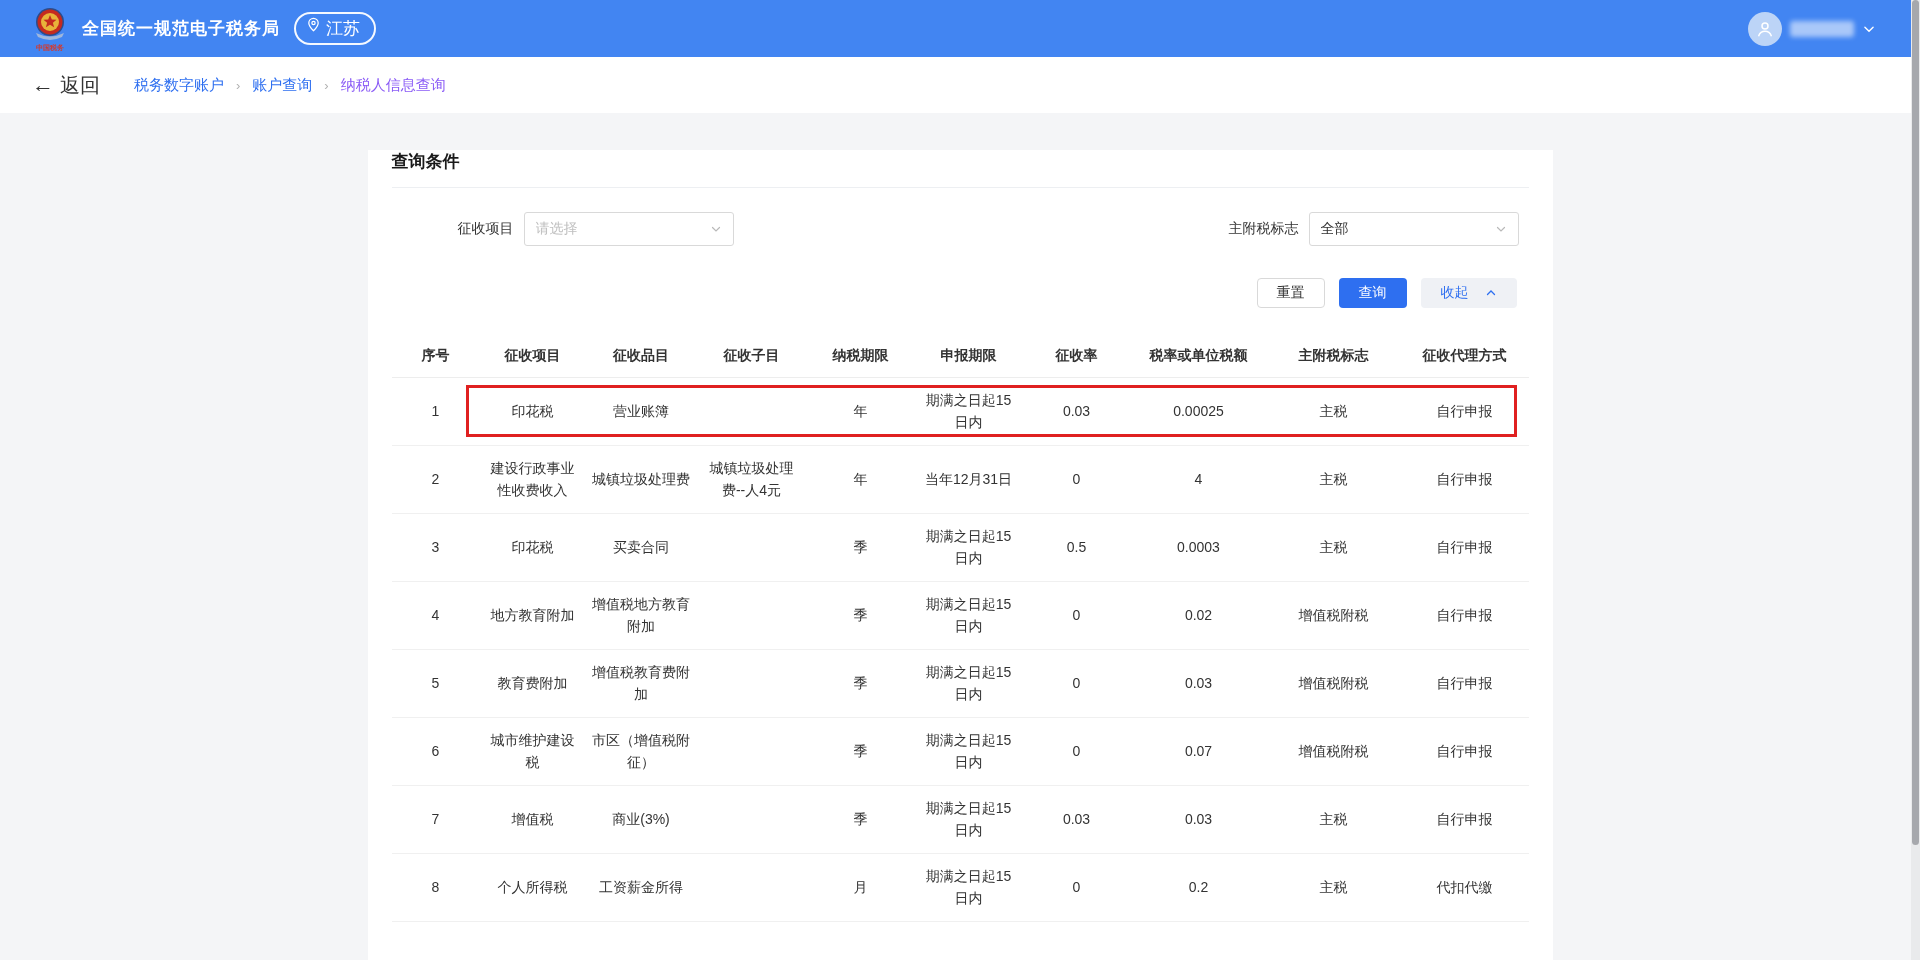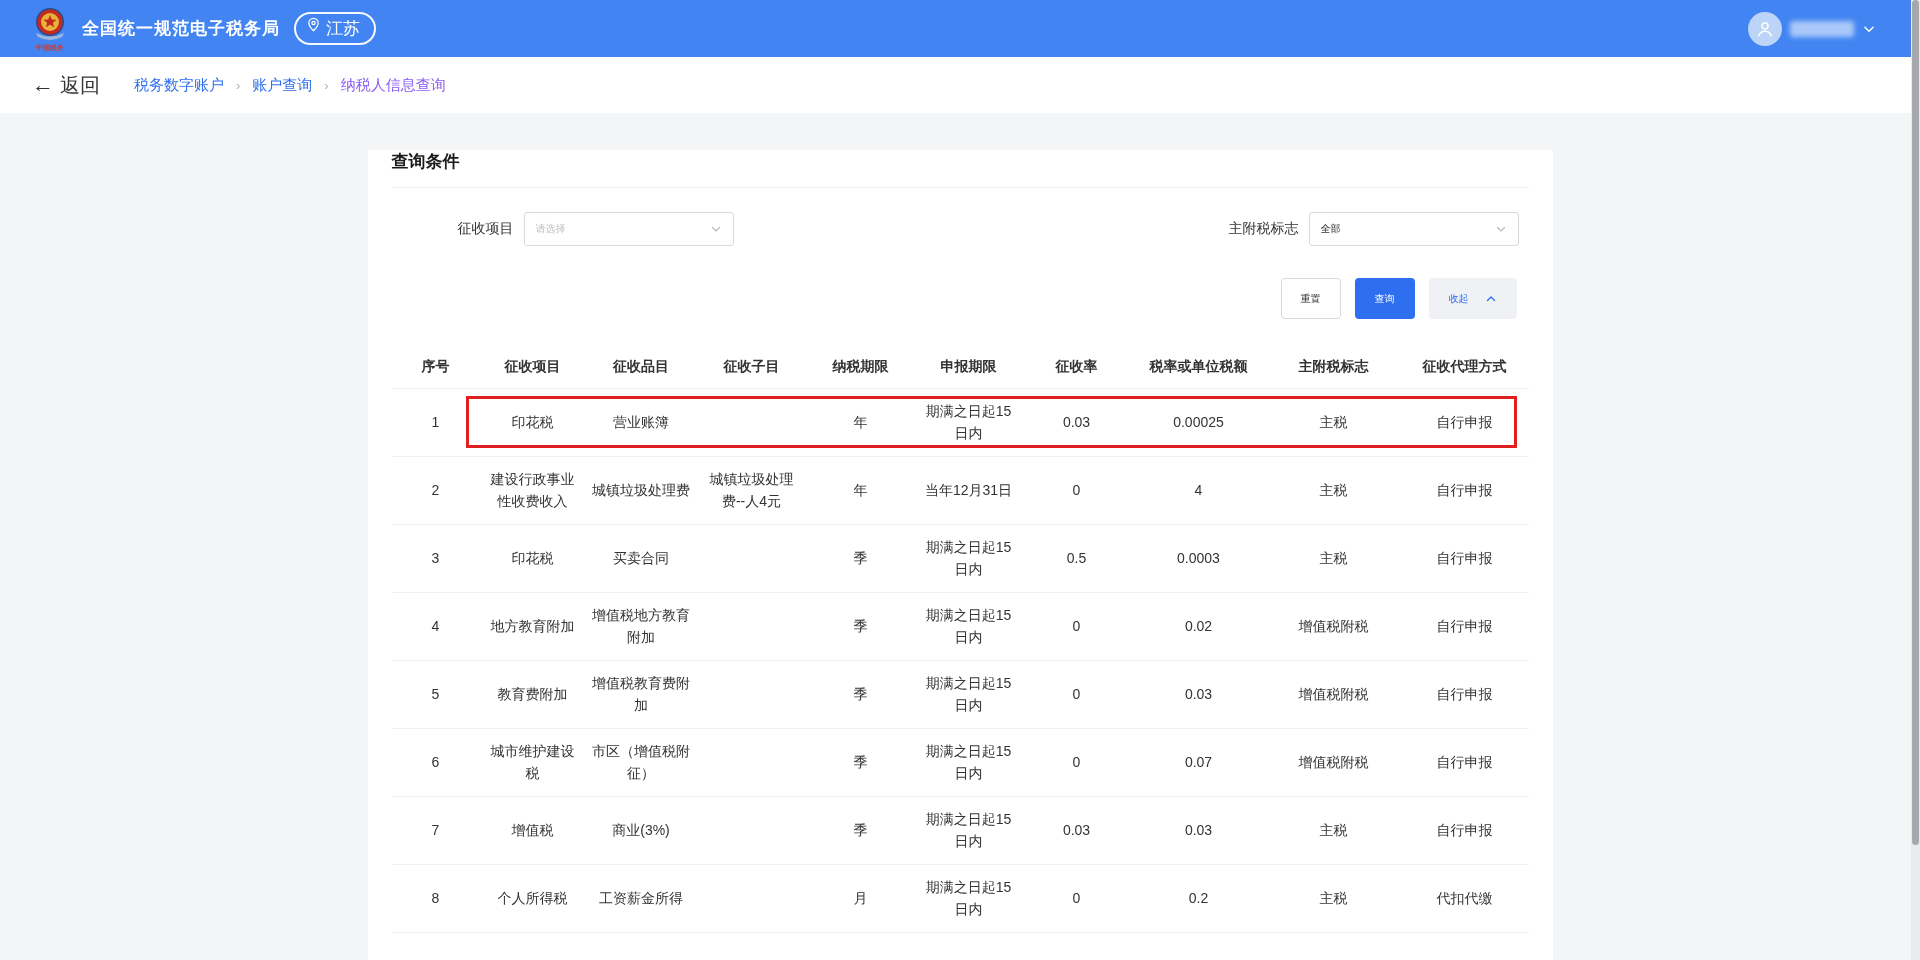--- a/index.html
+++ b/index.html
@@ -41,26 +41,26 @@
 
   .section-title{margin-top:22px;font-size:17px;font-weight:700;color:#1a1a1a;}
   .hdivider{height:1px;background:#EDEFF2;margin-top:14px;}
 
   
   .form-row{display:flex;align-items:center;margin-top:24px;padding:0 10px 0 66px;gap:0;}
   .form-group{display:flex;align-items:center;}
   .form-group + .form-group{margin-left:auto;}
   .form-group label{font-size:14px;color:#333;margin-right:10px;white-space:nowrap;}
   .select{width:210px;height:34px;border:1px solid var(--input-border);border-radius:3px;display:flex;align-items:center;padding:0 11px;cursor:pointer;background:#fff;}
-  .select .val{flex:1;font-size:10px;color:#333;overflow:hidden;white-space:nowrap;}
+  .select .val{flex:1;font-size:14px;color:#333;overflow:hidden;white-space:nowrap;}
   .select .val.placeholder{color:var(--placeholder);}
   .chev{flex:none;display:flex;align-items:center;color:#B9B9B9;}
 
   .btn-row{display:flex;justify-content:flex-end;gap:14px;margin-top:32px;padding-right:12px;}
-  .btn{height:41px;border-radius:4px;font-size:10px;display:flex;align-items:center;justify-content:center;padding:0 19px;cursor:pointer;border:1px solid transparent;}
+  .btn{height:30px;border-radius:4px;font-size:14px;display:flex;align-items:center;justify-content:center;padding:0 19px;cursor:pointer;border:1px solid transparent;}
   .btn-reset{background:#fff;border-color:var(--input-border);color:#333;}
   .btn-search{background:var(--accent);color:#fff;}
   .btn-collapse{background:#EFF1F5;color:var(--accent);gap:16px;}
 
   
   .table{margin-top:26px;}
   .tr{display:flex;align-items:center;min-height:68px;border-bottom:1px solid #F0F0F0;position:relative;}
   .tr.head{min-height:44px;border-bottom:1px solid #EDEDED;font-weight:700;}
   .td{font-size:14px;text-align:center;padding:6px 6px;line-height:1.55;color:#333;flex:none;}
   .col0{width:88px;} .col1{width:106px;} .col2{width:111px;} .col3{width:110px;}

